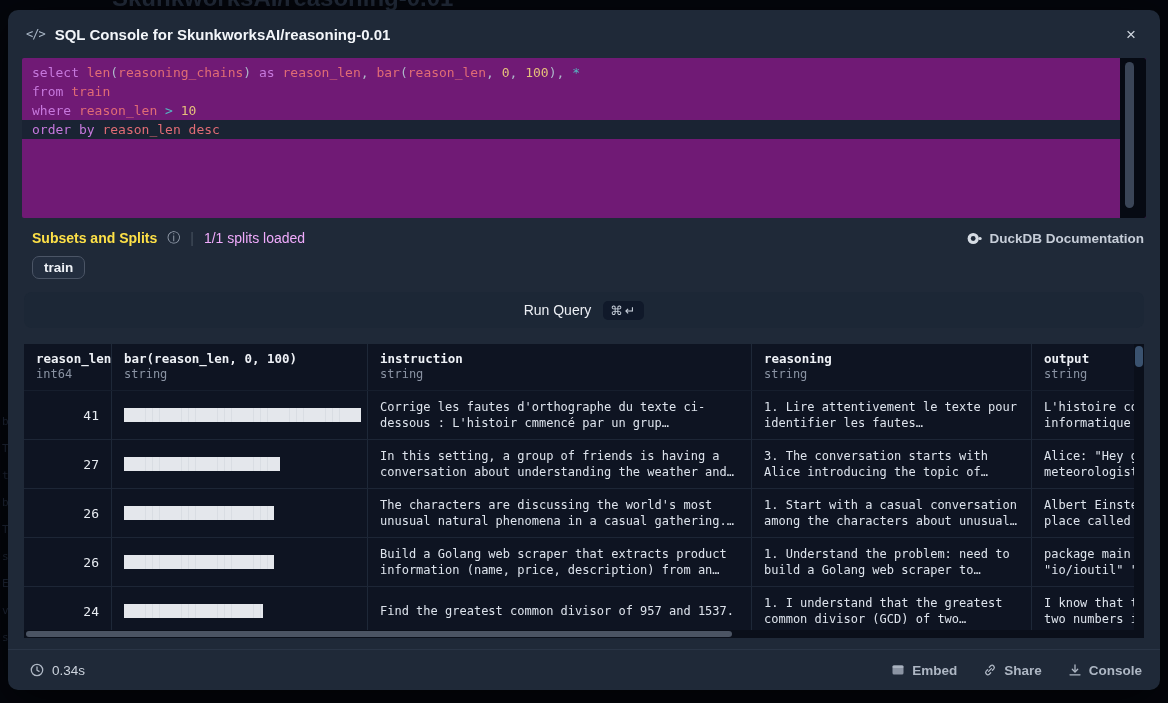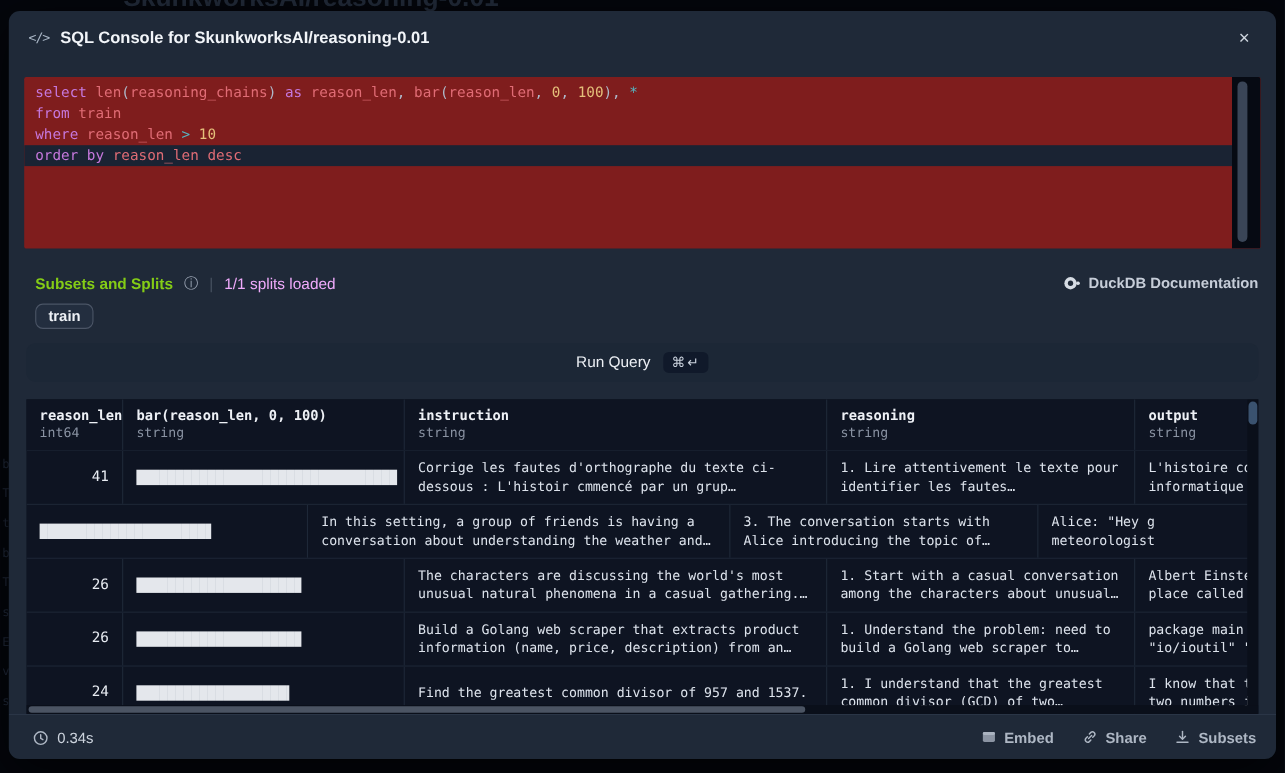--- a/index.html
+++ b/index.html
@@ -16,33 +16,33 @@
   .modal { position:absolute; left:8px; top:10px; width:1152px; height:680px;
     background:#1f2938; border-radius:10px; box-shadow:0 12px 48px rgba(0,0,0,.65);
     display:flex; flex-direction:column; overflow:hidden; }
 
   .modal-header { height:48px; display:flex; align-items:center; padding:0 20px 0 18px; gap:10px; flex:0 0 auto; }
   .code-ico { font-family:"DejaVu Sans Mono", monospace; font-size:12px; color:#a9b6c6; letter-spacing:-1px; }
   .modal-title { font-size:15px; font-weight:bold; color:#f2f5f9; flex:1; }
   .close-btn { color:#cfd6df; font-size:17px; line-height:1; cursor:pointer; padding:4px; }
 
   
-  .editor { margin:12px 14px; height:160px; background:#7f1d1d; position:relative;
+  .editor { margin:0 14px; height:160px; background:#701a75; position:relative;
     font-family:"DejaVu Sans Mono", monospace; font-size:13px; line-height:19px; overflow:hidden; border-radius:2px; }
   .editor-lines { padding-top:5px; }
   .code-line { padding-left:10px; white-space:pre; color:#b6c2d4; height:19px; }
   .code-line.active { background:#1a2333; width:calc(100% - 26px); }
   .tok-kw{color:#c678dd;} .tok-id{color:#e06c75;} .tok-num{color:#e5c07b;}
   .tok-op{color:#56b6c2;} .tok-pl{color:#aeb9ca;}
   .editor-gutter { position:absolute; top:0; right:0; width:26px; height:100%; background:#060a13; }
   .editor-vthumb { position:absolute; top:4px; right:12px; width:9px; height:146px; background:#3a4557; border-radius:5px; }
 
   
   .subsets-row { margin:11px 16px 0 24px; display:flex; align-items:center; gap:10px; }
-  .subsets-heading { font-size:14px; font-weight:bold; color:#84cc16; }
+  .subsets-heading { font-size:14px; font-weight:bold; color:#fde047; }
   .info-ico { color:#9aa4b3; font-size:13px; }
   .vdivider { color:#46505f; font-size:14px; }
   .splits-loaded { font-size:14px; color:#f0abfc; }
   .spacer { flex:1; }
   .duckdb-link { display:flex; align-items:flex-end; gap:7px; color:#c6cdd8; font-size:13.5px; font-weight:600; cursor:pointer; }
 
   .split-row { margin:9px 16px 0 24px; }
   .split-pill { display:inline-block; padding:3px 11px; border:1px solid #4b5566; border-radius:7px;
     background:#232e3f; color:#eef1f6; font-size:13.5px; font-weight:600; cursor:pointer; }
 
@@ -73,21 +73,21 @@
     display:-webkit-box; -webkit-line-clamp:2; -webkit-box-orient:vertical; overflow:hidden; word-break:break-word; }
   .out-line { font-size:12px; line-height:16.5px; color:#dde3ec; white-space:pre; overflow:hidden; }
   .tbl-vtrack { position:absolute; top:0; right:0; width:10px; height:286px; background:#0a0f1a; }
   .tbl-vthumb { position:absolute; top:2px; right:1px; width:8px; height:21px; background:#3a526f; border-radius:4px; }
   .tbl-htrack { position:absolute; left:0; bottom:0; width:100%; height:8px; background:#0a0f1a; }
   .tbl-hthumb { position:absolute; left:2px; bottom:1px; width:63%; height:6px; background:#4b5463; border-radius:3px; }
 
   
   .modal-footer { margin-top:auto; height:41px; border-top:1px solid #2a3546; display:flex; align-items:center;
     padding:0 18px 0 22px; gap:26px; flex:0 0 auto; }
-  .duration { display:flex; align-items:flex-end; gap:8px; color:#ccd3dd; font-size:13.5px; }
+  .duration { display:flex; align-items:center; gap:8px; color:#ccd3dd; font-size:13.5px; }
   .footer-btn { display:flex; align-items:center; gap:7px; color:#aeb7c4; font-size:13.5px; font-weight:600; cursor:pointer; }
   .ico svg { display:block; }
 </style>
 </head>
 <body>
 
 <div class="backdrop-title">SkunkworksAI/reasoning-0.01</div>
 <div class="backdrop-frags" style="white-space: pre;">b
 Th
 tha
@@ -182,20 +182,23 @@
               </div>
               <div class="td c3">
                 <div class="cell-text">1. Lire attentivement le texte pour identifier les fautes d'orthographe…</div>
               </div>
               <div class="td c4">
                 <div class="out-line">L'histoire co</div>
                 <div class="out-line">informatique </div>
               </div>
             </div>
             <div class="trow">
+              <div class="td c0">
+                <span class="num-cell">27</span>
+              </div>
               <div class="td c1">
                 <div class="bar" style="width: 156px;"></div>
               </div>
               <div class="td c2">
                 <div class="cell-text">In this setting, a group of friends is having a conversation about understanding the weather and…</div>
               </div>
               <div class="td c3">
                 <div class="cell-text">3. The conversation starts with Alice introducing the topic of…</div>
               </div>
               <div class="td c4">
@@ -297,17 +300,17 @@
       <span>Share</span>
     </span>
     <span class="footer-btn">
       <span class="ico">
         <svg width="14" height="14" viewBox="0 0 14 14" fill="none" stroke="#aeb7c4" stroke-width="1.3" stroke-linecap="round" stroke-linejoin="round">
             <path d="M7 2v6.5"></path>
             <path d="M4.3 6.3L7 9l2.7-2.7"></path>
             <path d="M2 11.8h10"></path>
           </svg>
       </span>
-      <span>Subsets</span>
+      <span>Console</span>
     </span>
   </div>
 
 </div>
 
 </body></html>

